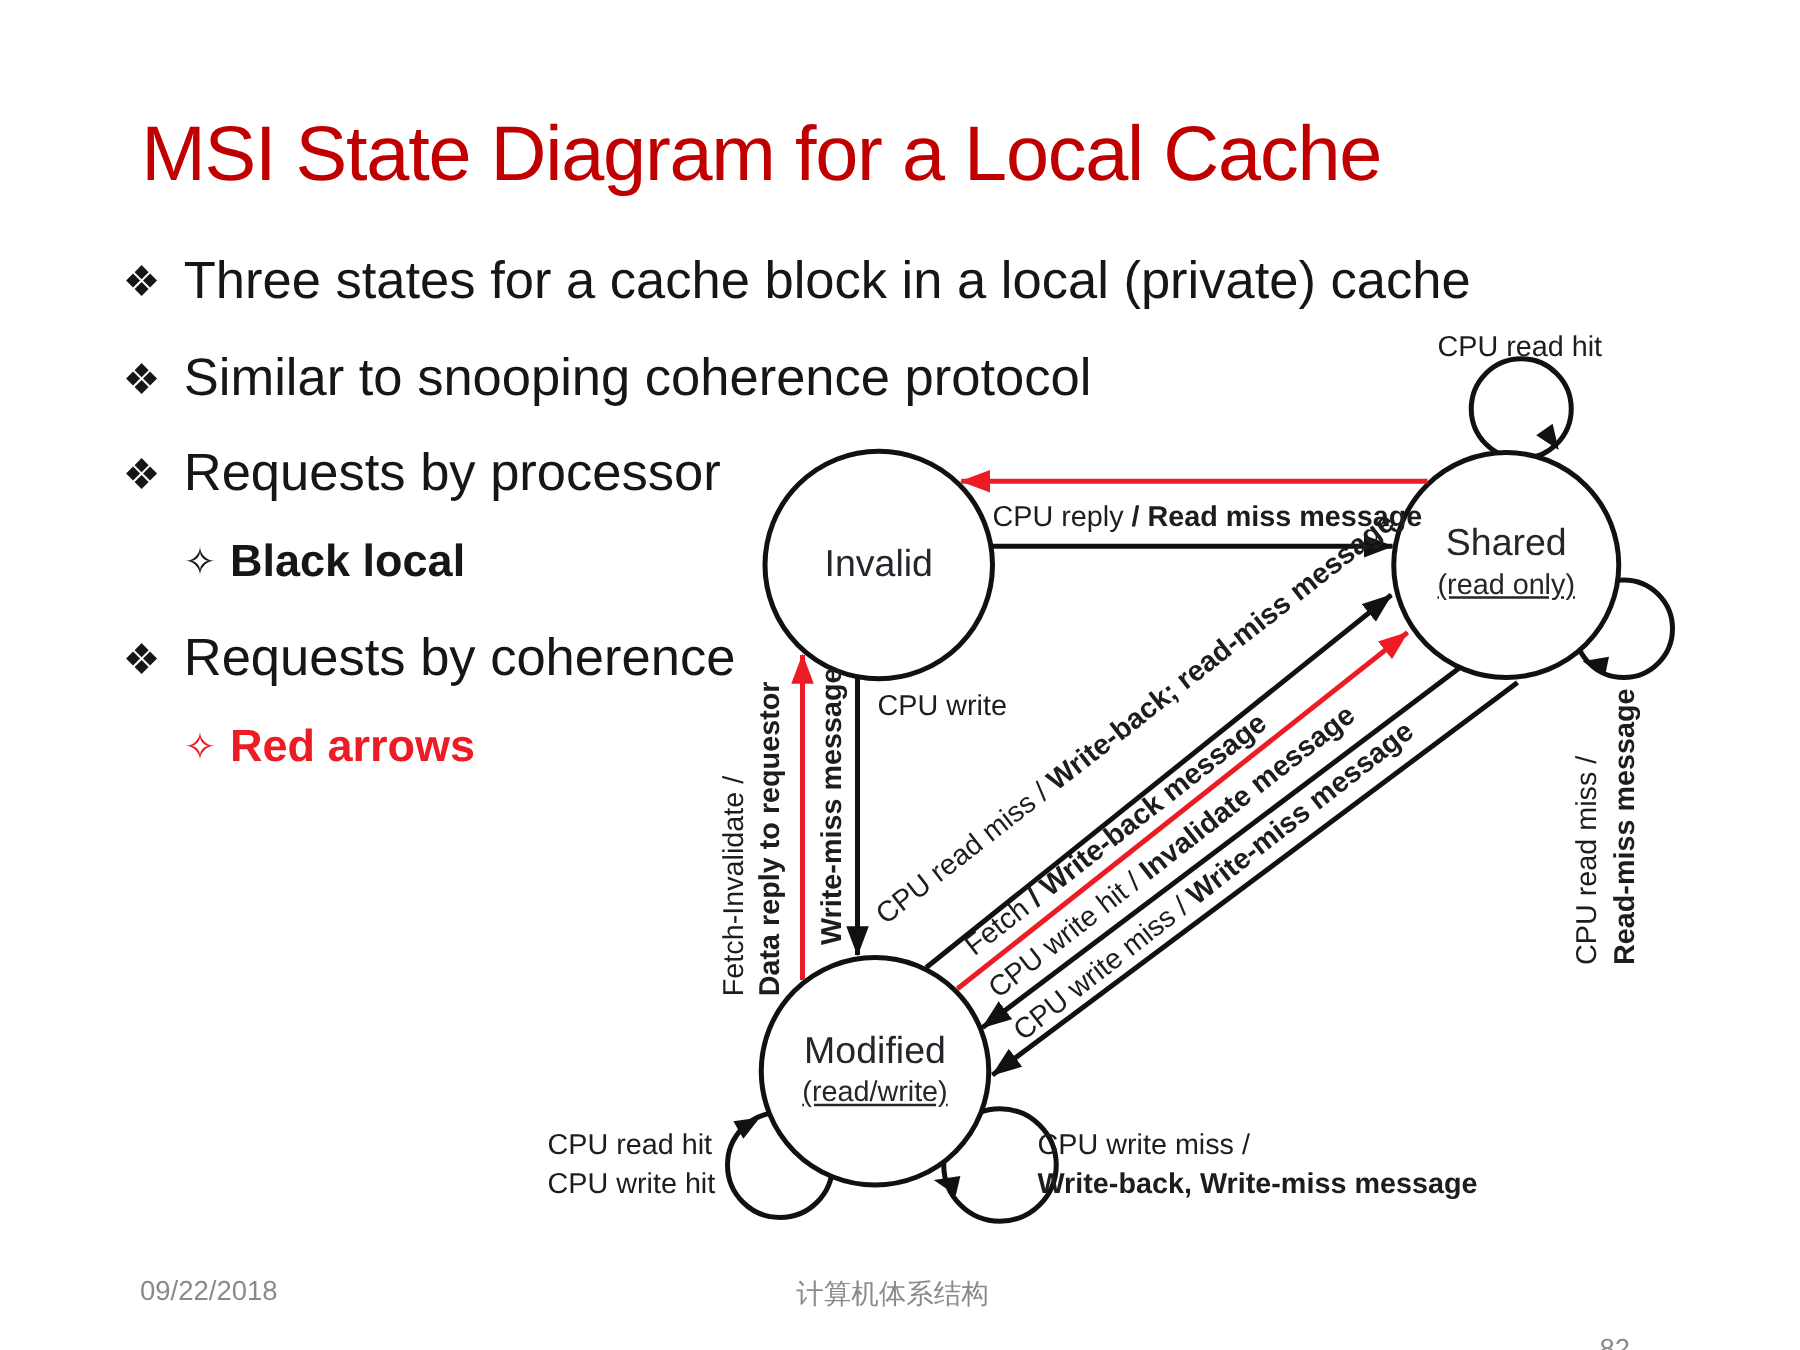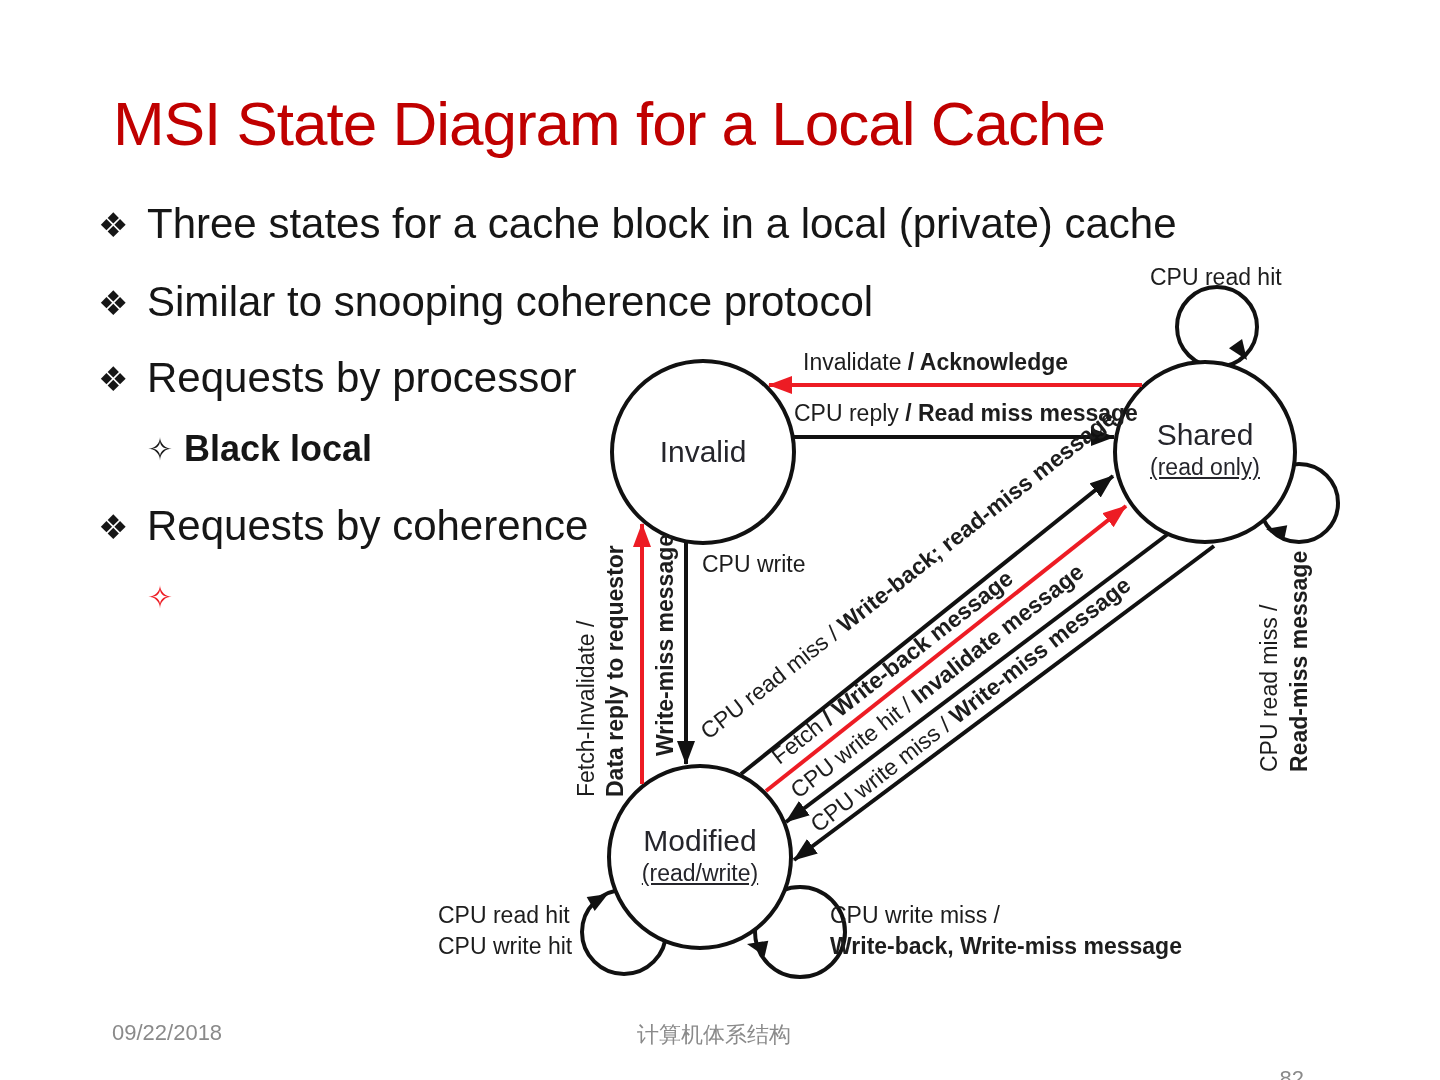--- a/index.html
+++ b/index.html
@@ -58,20 +58,21 @@
   <div class="row l2" style="top:428px">
     <span class="mk">✧</span>
     <span>Black local</span>
   </div>
   <div class="row l1" style="top:502px">
     <span class="mk">❖</span>
     <span>Requests by coherence</span>
   </div>
   <div class="row l2 red" style="top:576px">
     <span class="mk">✧</span>
+    <span>Red arrows</span>
   </div>
 
   <svg class="diagram" width="1440" height="1080" viewBox="0 0 1440 1080">
     <defs>
       <marker id="mb" markerUnits="userSpaceOnUse" markerWidth="26" markerHeight="20" refX="23" refY="9" orient="auto">
         <path d="M0,0 L24,9 L0,18 z" fill="#111111"></path>
       </marker>
       <marker id="mr" markerUnits="userSpaceOnUse" markerWidth="26" markerHeight="20" refX="23" refY="9" orient="auto">
         <path d="M0,0 L24,9 L0,18 z" fill="#ed1c24"></path>
       </marker>
@@ -106,23 +107,20 @@
   </div>
   <div class="node" style="left:1114px; top:418px">
     <div class="nm">Shared</div>
     <div class="sub">(read only)</div>
   </div>
   <div class="node" style="left:609px; top:824px">
     <div class="nm">Modified</div>
     <div class="sub">(read/write)</div>
   </div>
 
-  <div class="dlab red" style="left:803px; top:349px">
-    <span>Invalidate </span><span class="bold">/ Acknowledge</span>
-  </div>
   <div class="dlab" style="left:794px; top:400px">
     <span>CPU reply </span><span class="bold">/ Read miss message</span>
   </div>
   <div class="dlab" style="left:702px; top:551px">CPU write</div>
 
   <div class="dlab vrot bold" style="left:650px; top:756px">Write-miss message</div>
   <div class="dlab vrot red" style="left:571px; top:797px">Fetch-Invalidate /</div>
   <div class="dlab vrot red bold" style="left:600px; top:797px">Data reply to requestor</div>
   <div class="dlab vrot" style="left:1254px; top:772px">
     <div>CPU read miss /</div>

